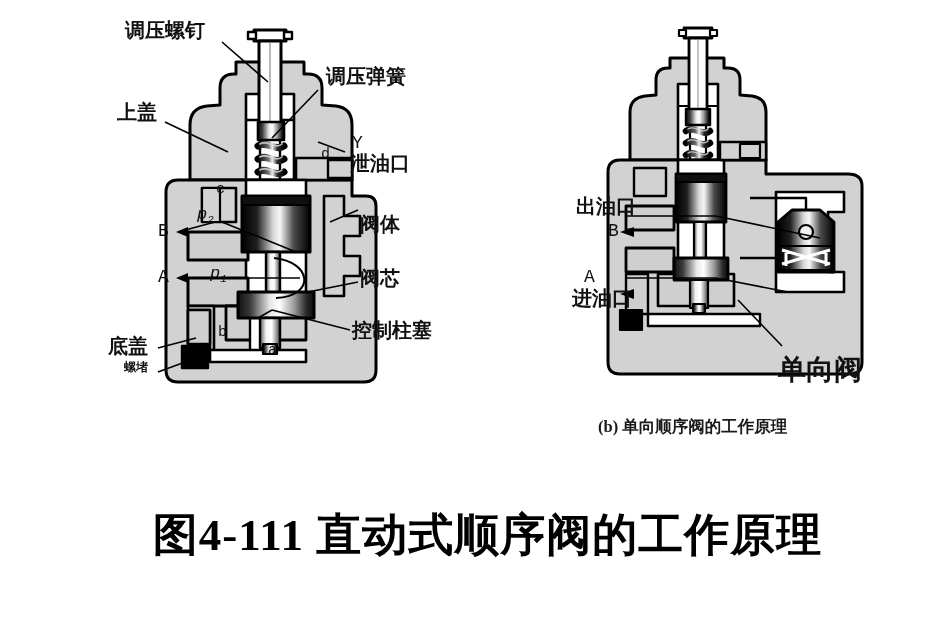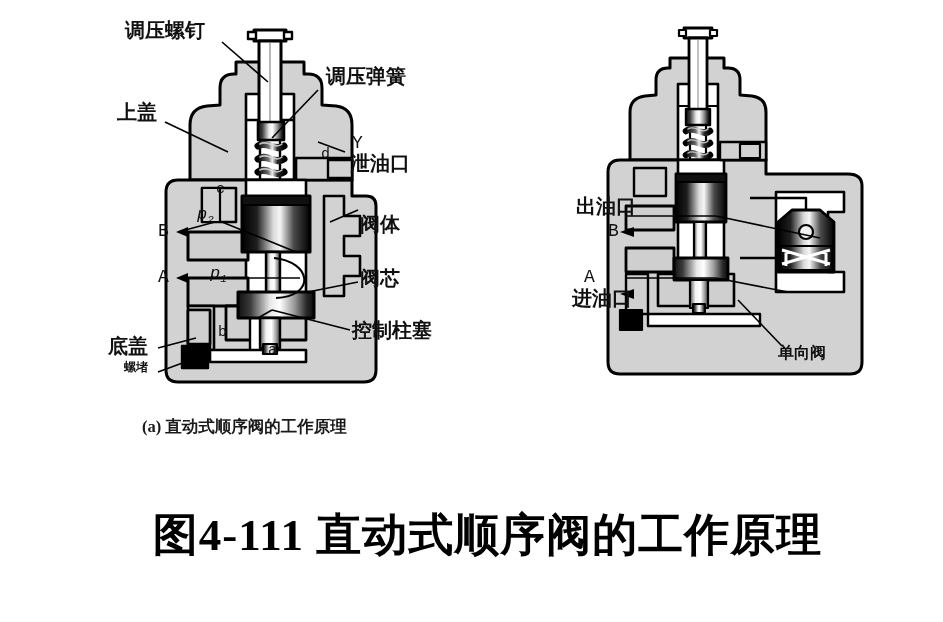--- a/index.html
+++ b/index.html
@@ -260,19 +260,19 @@
     <g fill="#000">
       <polygon points="100,232 114,227 114,237"></polygon>
       <polygon points="100,294 114,289 114,299"></polygon>
     </g>
   </svg>
 
   <div class="lbl cn" style="left:576px;top:198px;font-size:20px;">出油口</div>
   <div class="lbl" style="left:608px;top:222px;font-size:18px;">B</div>
   <div class="lbl" style="left:584px;top:268px;font-size:18px;">A</div>
   <div class="lbl cn" style="left:572px;top:290px;font-size:20px;">进油口</div>
-  <div class="lbl cn" style="left:778px;top:346px;font-size:16px;">单向阀</div>
-
-  <div class="cap" style="left:142px;top:416px;">(a) 直动式顺序阀的工作原理</div>
+  <div class="lbl cn" style="left:778px;top:358px;font-size:28px;">单向阀</div>
+
+  <div class="cap" style="left:598px;top:416px;">(b) 单向顺序阀的工作原理</div>
 
   <div id="title">图4-111  直动式顺序阀的工作原理</div>
 
 </div>
 
 </body></html>

